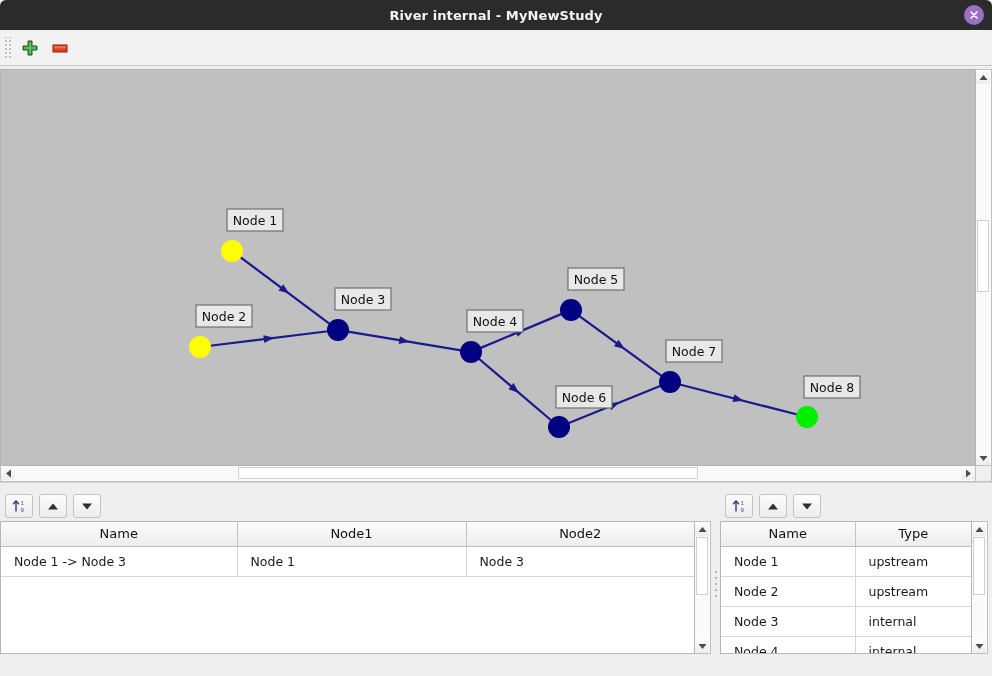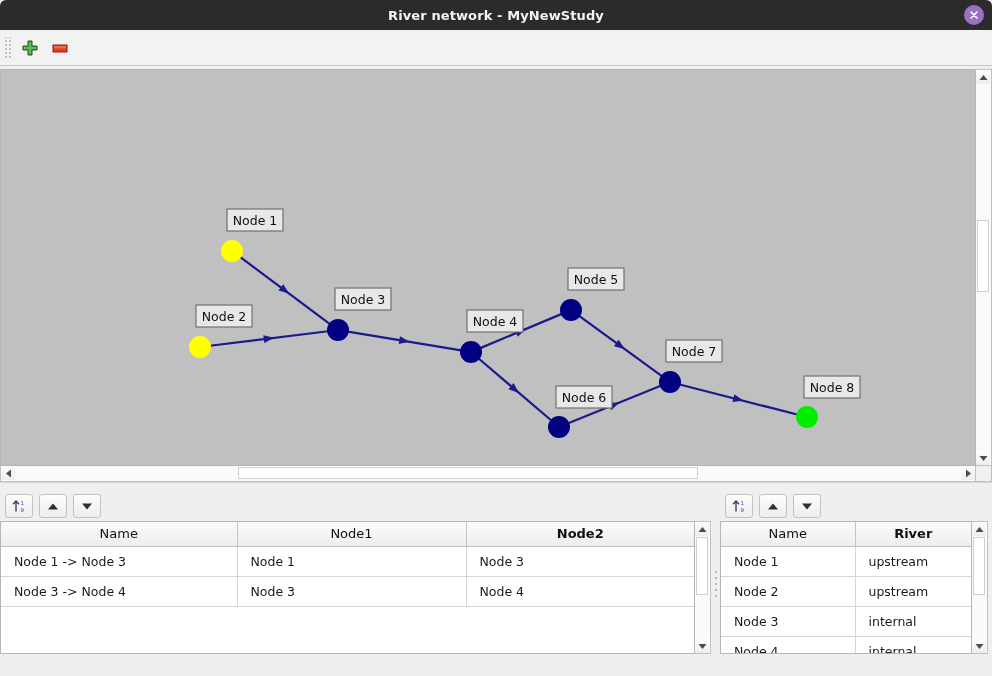--- a/index.html
+++ b/index.html
@@ -227,21 +227,21 @@
   table.grid th {
     background: linear-gradient(#fbfbfb, #ededed);
     border-right: 1px solid #c4c4c4;
     border-bottom: 1px solid #bdbdbd;
     height: 24px;
     font-weight: normal;
     font-size: 13px;
     text-align: center;
     color: #111;
   }
-  table.grid th:last-child { border-right: none; font-weight: bold; }
+  table.grid th:last-child { border-right: none; }
   table.grid td {
     height: 30px;
     border-right: 1px solid #d6d6d6;
     border-bottom: 1px solid #d6d6d6;
     padding: 0 13px;
     white-space: nowrap;
     overflow: hidden;
     text-overflow: ellipsis;
     background: #fff;
   }
@@ -287,21 +287,21 @@
     background: #efefef;
     flex: 0 0 22px;
   }
 </style>
 </head>
 <body>
 
 <div id="app">
 
   <div class="titlebar">
-    <div class="titlebar-text">River network - MyNewStudy</div>
+    <div class="titlebar-text">River internal - MyNewStudy</div>
     <div class="close-btn">
       <svg width="12" height="12" viewBox="0 0 12 12">
         <path d="M3 3 L9 9 M9 3 L3 9" stroke="#ffffff" stroke-width="1.6" stroke-linecap="round" fill="none"></path>
       </svg>
     </div>
   </div>
 
   <div class="toolbar">
     <div class="grip"></div>
     <div class="tool-btn">
@@ -467,25 +467,20 @@
                   <th>Node1</th>
                   <th>Node2</th>
                 </tr>
               </thead>
             <tbody id="reach-body">
                 <tr>
                   <td>Node 1 -&gt; Node 3</td>
                   <td>Node 1</td>
                   <td>Node 3</td>
                 </tr>
-                <tr>
-                  <td>Node 3 -&gt; Node 4</td>
-                  <td>Node 3</td>
-                  <td>Node 4</td>
-                </tr>
               </tbody>
           </table>
         </div>
         <div class="tbl-vscroll">
           <div class="arrow up">
             <svg width="9" height="7" viewBox="0 0 9 7">
               <path d="M4.5 1 L8.5 6 L0.5 6 Z" fill="#4c4c4c"></path>
             </svg>
           </div>
           <div class="thumb"></div>
@@ -526,21 +521,21 @@
       <div class="table-box">
         <div class="table-scrollarea">
           <table class="grid">
             <colgroup>
                 <col style="width:134px">
                 <col style="width:auto">
               </colgroup>
             <thead>
                 <tr id="node-head">
                   <th>Name</th>
-                  <th>River</th>
+                  <th>Type</th>
                 </tr>
               </thead>
             <tbody id="node-body">
                 <tr>
                   <td>Node 1</td>
                   <td>upstream</td>
                 </tr>
                 <tr>
                   <td>Node 2</td>
                   <td>upstream</td>

